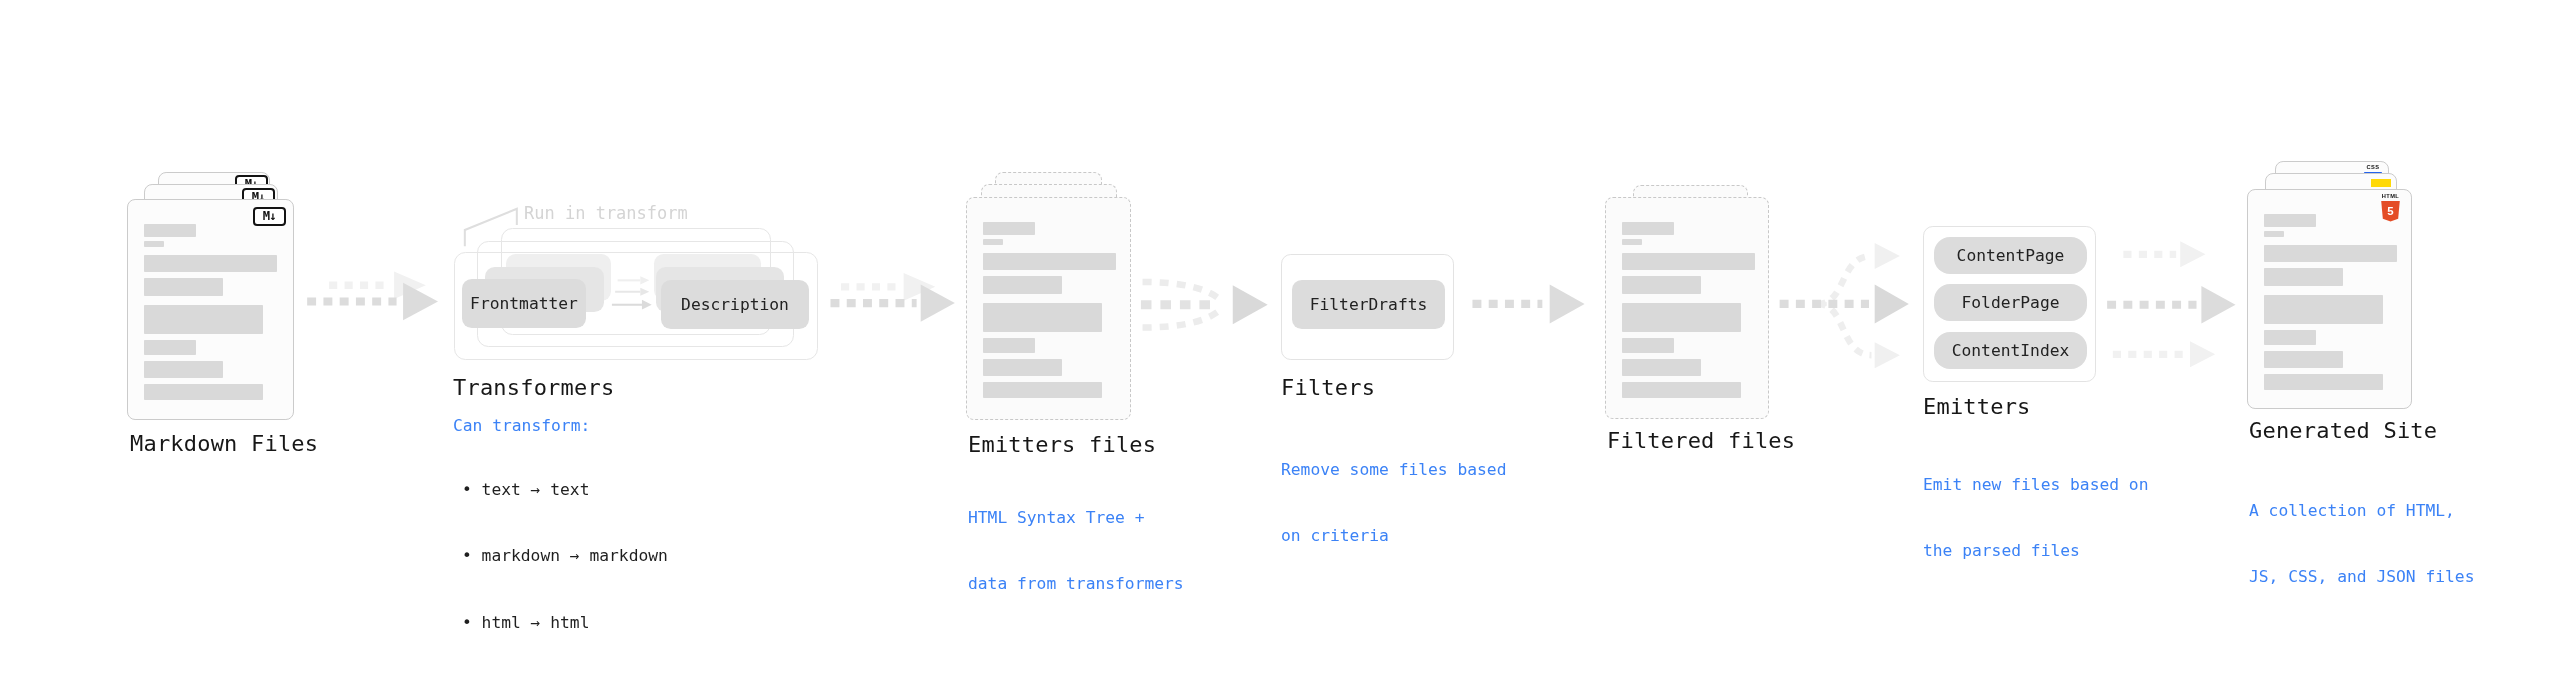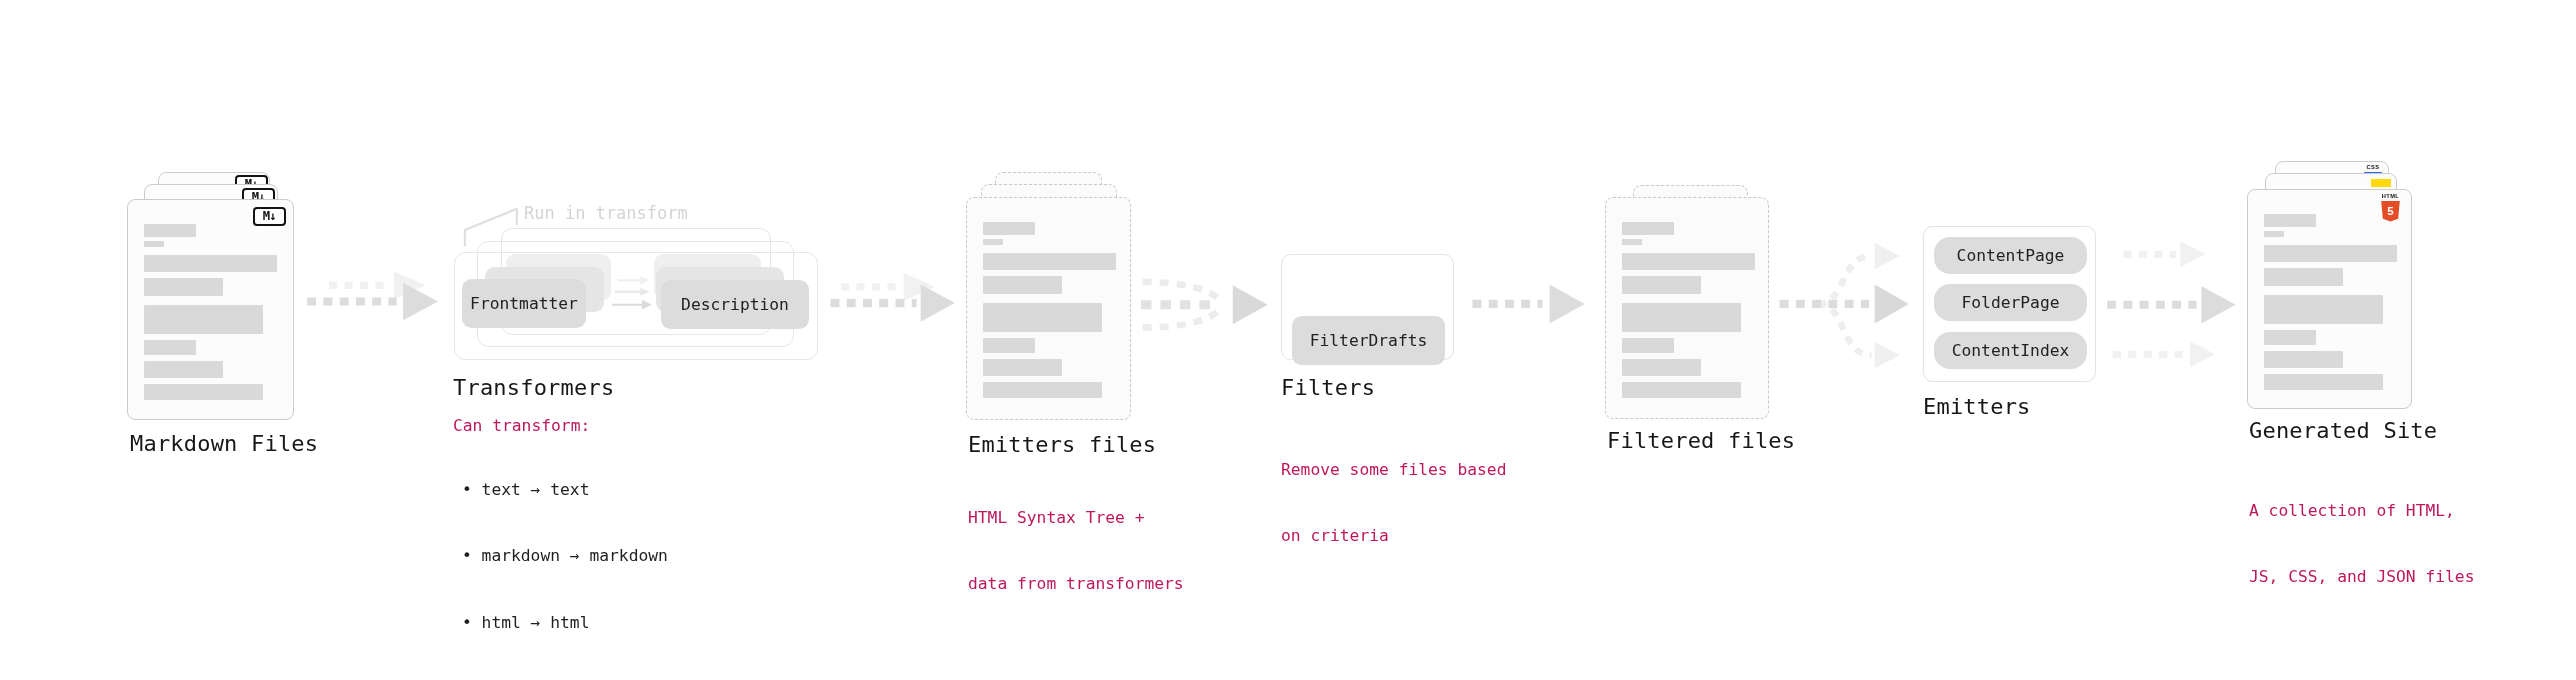--- a/index.html
+++ b/index.html
@@ -38,21 +38,21 @@
   .wbox{position:absolute;background:#ffffff;border:1.6px solid #e3e3e3;border-radius:9.8px;box-sizing:border-box;}
   .pill{position:absolute;background:#dcdcdc;border-radius:9.8px;display:flex;align-items:center;justify-content:center;
         font-size:16.3px;color:#222222;box-sizing:border-box;}
   .pill.em{border-radius:16px;}
   .ghost{position:absolute;border-radius:9.8px;}
   .g1{background:#e5e5e5;}
   .g2{background:#efefef;}
 
   
   .stage-caption{position:absolute;font-size:22px;font-weight:500;color:#171717;line-height:1.1;white-space:pre;letter-spacing:0.2px;}
-  .sub-text{position:absolute;font-size:16.3px;font-weight:400;color:#be185d;line-height:22px;white-space:pre;}
+  .sub-text{position:absolute;font-size:16.3px;font-weight:400;color:#3b82f6;line-height:22px;white-space:pre;}
   .bullet-list{position:absolute;font-size:16.3px;font-weight:400;color:#1f1f1f;line-height:22.3px;white-space:pre;}
   .run-label{position:absolute;font-size:17px;font-weight:400;color:#d4d4d4;line-height:1;white-space:pre;}
 </style>
 </head>
 <body>
 
 <div class="viewport">
 
   <svg class="overlay" width="2576" height="681" viewBox="0 0 3170 838">
 
@@ -170,21 +170,21 @@
         <i class="b8"></i>
     </div>
   </div>
   <div class="stage-caption" style="left:968px;top:433px;">Emitters files</div>
   <div class="sub-text" style="left:968px;top:463px;">
     <div>HTML Syntax Tree +</div>
     <div>data from transformers</div>
   </div>
 
   <div class="wbox" style="left:1281px;top:254px;width:173px;height:106px;"></div>
-  <div class="pill" style="left:1292px;top:280px;width:153px;height:49px;margin-top:36px;">FilterDrafts</div>
+  <div class="pill" style="left:1292px;top:280px;width:153px;height:49px;">FilterDrafts</div>
   <div class="stage-caption" style="left:1281px;top:376px;">Filters</div>
   <div class="sub-text" style="left:1281px;top:415px;">
     <div>Remove some files based</div>
     <div>on criteria</div>
   </div>
 
   <div>
     <div class="card dashed" style="left:1633px;top:185px;width:115px;height:81px;"></div>
     <div class="card dashed bars" style="left:1605px;top:197px;width:164px;height:222px;">
       <i class="b1"></i>
@@ -197,20 +197,24 @@
         <i class="b8"></i>
     </div>
   </div>
   <div class="stage-caption" style="left:1607px;top:429px;">Filtered files</div>
 
   <div class="wbox" style="left:1923px;top:226px;width:173px;height:156px;"></div>
   <div class="pill em" style="left:1934px;top:237px;width:153px;height:37px;">ContentPage</div>
   <div class="pill em" style="left:1934px;top:284px;width:153px;height:37px;">FolderPage</div>
   <div class="pill em" style="left:1934px;top:332px;width:153px;height:37px;">ContentIndex</div>
   <div class="stage-caption" style="left:1923px;top:395px;">Emitters</div>
+  <div class="sub-text" style="left:1923px;top:430px;">
+    <div>Emit new files based on</div>
+    <div>the parsed files</div>
+  </div>
 
   <div>
     <div class="card" style="left:2275px;top:161px;width:114px;height:89px;">
       <div class="css-logo" style="left:88px;top:2.4px;">
         <div class="css-label">CSS</div>
         <div class="css-bar"></div>
       </div>
     </div>
     <div class="card" style="left:2265px;top:173px;width:132px;height:89px;">
       <div class="js-logo" style="left:105px;top:4.9px;"></div>

